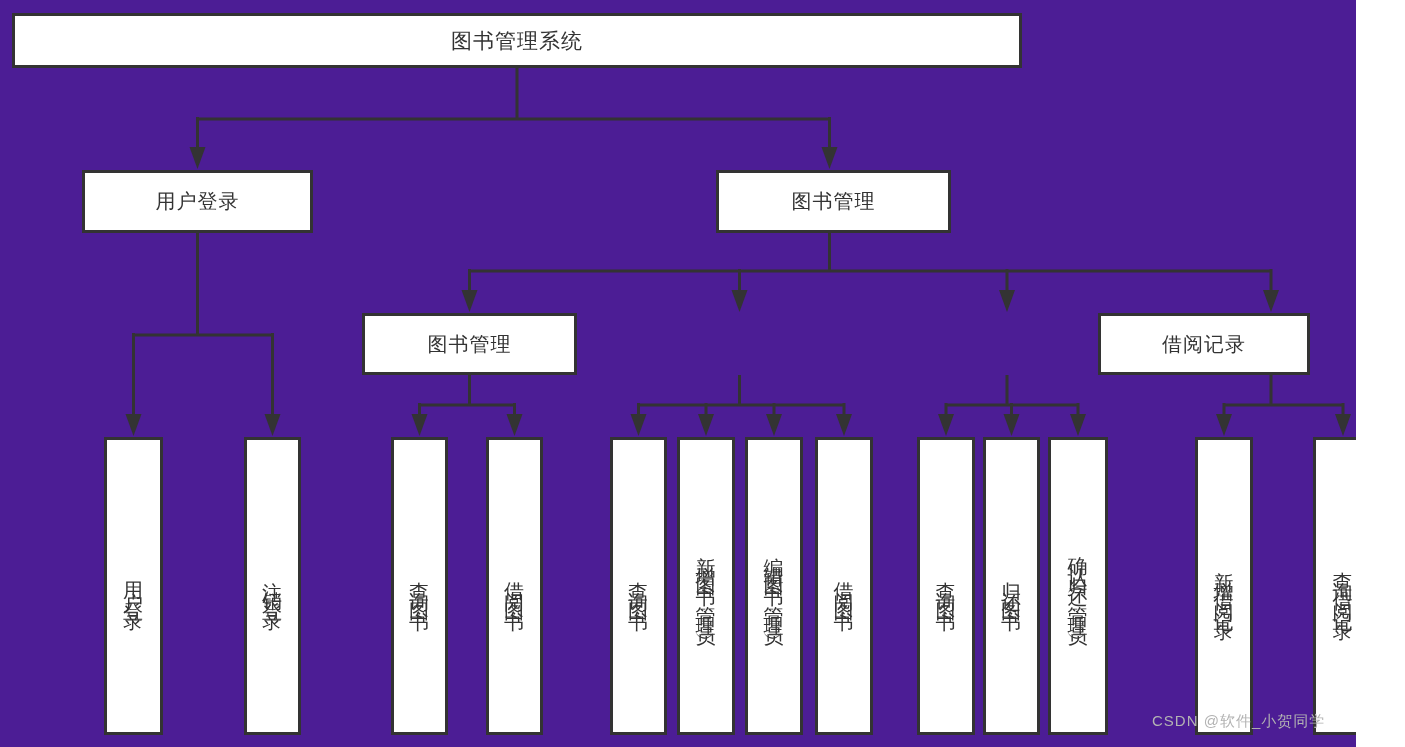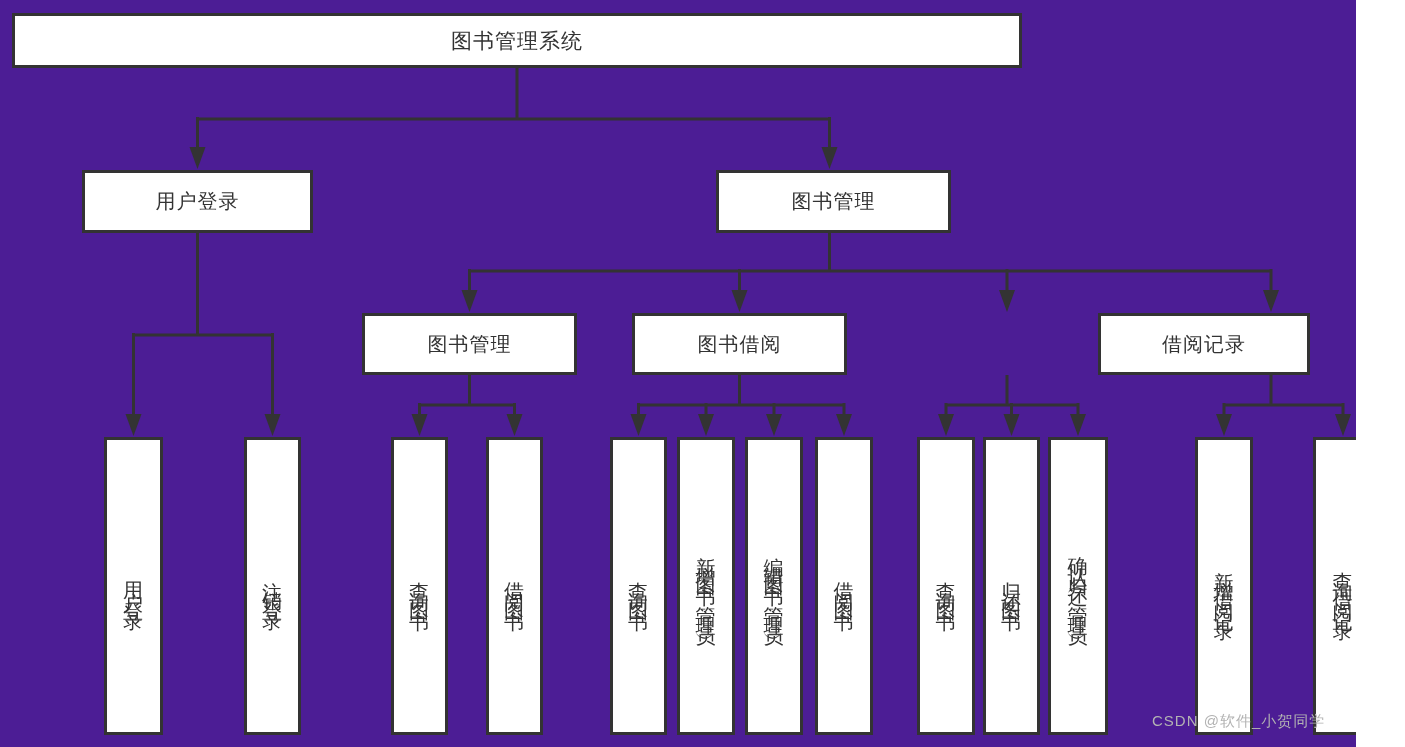--- a/index.html
+++ b/index.html
@@ -97,21 +97,20 @@
       <polygon points="1335,414 1351,414 1343,436"></polygon>
     </g>
   </svg>
 
   <div class="node root" style="left:12px; top:13px; width:1010px; height:55px;">图书管理系统</div>
 
   <div class="node" style="left:82px; top:170px; width:231px; height:63px;">用户登录</div>
   <div class="node" style="left:716px; top:170px; width:235px; height:63px;">图书管理</div>
 
   <div class="node" style="left:362px; top:313px; width:215px; height:62px;">图书管理</div>
-  <div class="node" style="left:632px; top:313px; width:215px; height:62px;">图书借阅</div>
   <div class="node" style="left:1098px; top:313px; width:212px; height:62px;">借阅记录</div>
 
   <div class="node leaf" style="left:104px; top:437px; width:59px; height:298px;">
     <span class="vtext">用户登录</span>
   </div>
   <div class="node leaf" style="left:244px; top:437px; width:57px; height:298px;">
     <span class="vtext">注销登录</span>
   </div>
   <div class="node leaf" style="left:391px; top:437px; width:57px; height:298px;">
     <span class="vtext">查询图书</span>

